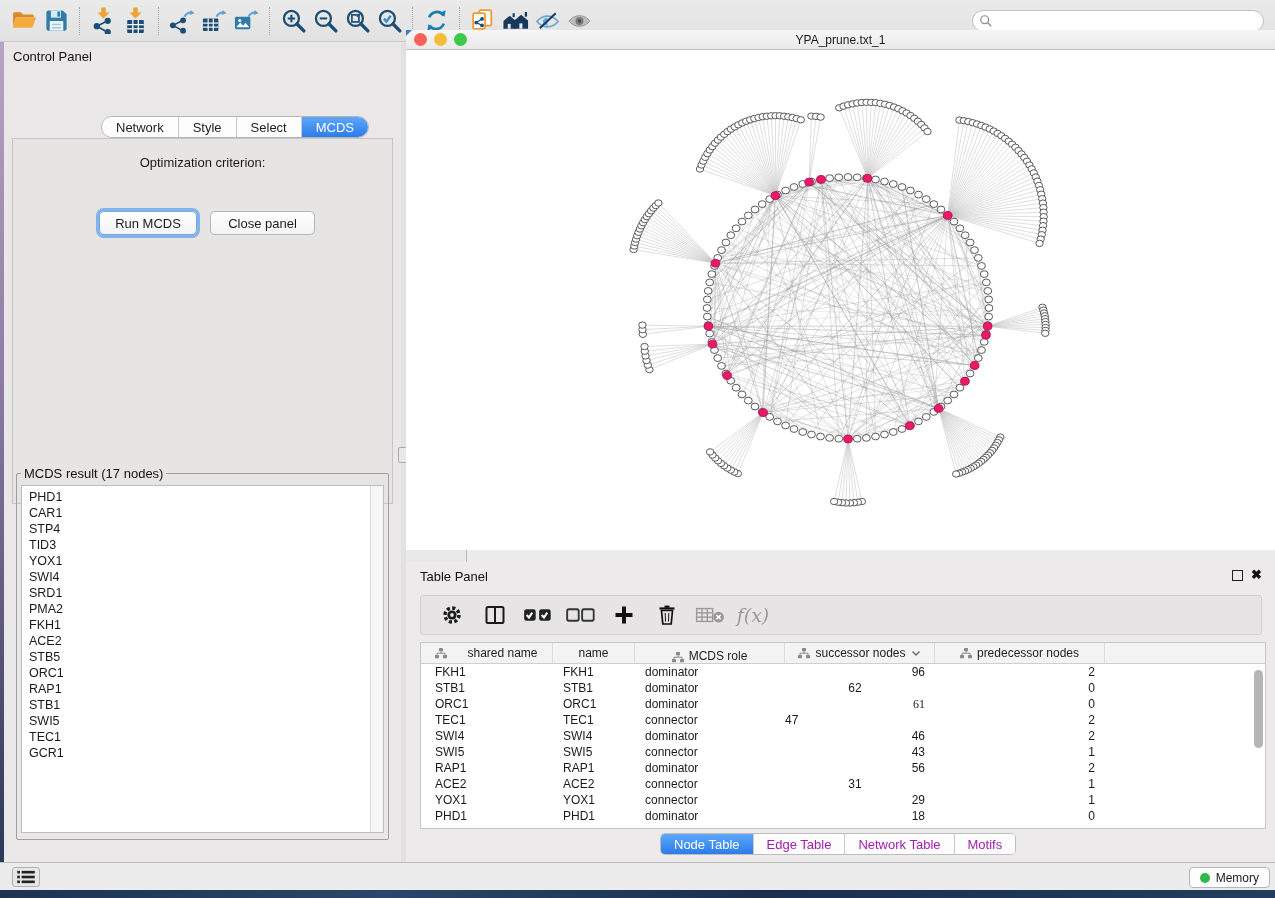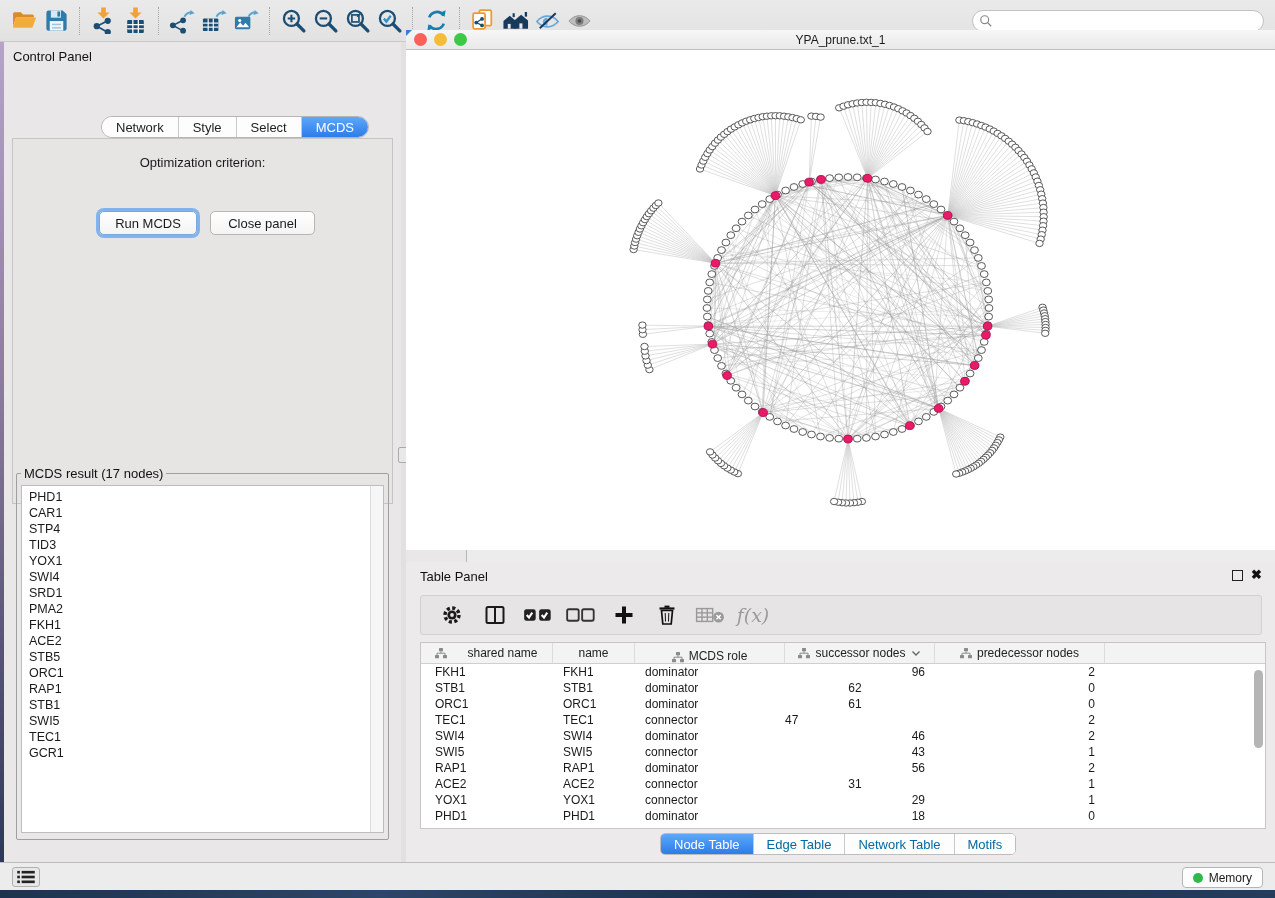--- a/index.html
+++ b/index.html
@@ -93,30 +93,30 @@
   .th { display:flex; align-items:center; justify-content:center; gap:5px; font-size:12px; color:#222;
         border-right:1px solid #dcdcdc; height:100%; }
   .tbl-rows { position:relative; }
   .tr { display:flex; height:16px; align-items:center; font-size:12px; }
   .td { overflow:hidden; white-space:nowrap; }
   .tbl-scroll { position:absolute; right:2px; top:27px; width:9px; height:78px; background:#b5b5b5; border-radius:5px; }
 
   .btm-tabs { position:absolute; left:254px; top:271px; height:22px; display:flex; border:1px solid #bdbdbd;
               border-radius:5px; overflow:hidden; background:#fff; }
   .btm-tab { font-size:13px; padding:2px 13px; display:flex; align-items:center; background:#fdfdfd;
-             color:#0369a1; border-right:1px solid #c9c9c9; }
+             color:#a21caf; border-right:1px solid #c9c9c9; }
   .btm-tab:last-child { border-right:none; }
   .btm-tab.active { background:linear-gradient(#5ea7fa,#2c7cea); color:#fff; }
 
   
   .status-bar { position:absolute; left:0; top:862px; width:1275px; height:28px; background:#ececec;
                 border-top:1px solid #bdbdbd; }
   .sb-list-btn { position:absolute; left:12px; top:4px; width:28px; height:20px; background:#e7e7e7;
                  border:1px solid #b0b0b0; border-radius:3px; display:flex; align-items:center; justify-content:center; }
-  .memory-btn { position:absolute; right:12px; top:4px; height:21px; padding:0 10px; background:#fdfdfd;
+  .memory-btn { position:absolute; right:5px; top:4px; height:21px; padding:0 10px; background:#fdfdfd;
                 border:1px solid #b5b5b5; border-radius:4px; display:flex; align-items:center; gap:6px; font-size:12px; }
   .mem-dot { width:10px; height:10px; border-radius:50%; }
 </style>
 </head>
 <body>
 
 <div class="stage">
 
   <div class="wp-left"></div>
   <div class="wp-bottom"></div>
@@ -1203,21 +1203,21 @@
             <div class="td" style="width: 132px; text-align: left; padding-left: 14px;">STB1</div>
             <div class="td" style="width: 82px; text-align: left; padding-left: 10px;">STB1</div>
             <div class="td" style="width: 150px; text-align: left; padding-left: 10px;">dominator</div>
             <div class="td" style="width: 150px; text-align: center; padding-right: 10px;">62</div>
             <div class="td" style="width: 170px; text-align: right; padding-right: 10px;">0</div>
           </div>
           <div class="tr">
             <div class="td" style="width: 132px; text-align: left; padding-left: 14px;">ORC1</div>
             <div class="td" style="width: 82px; text-align: left; padding-left: 10px;">ORC1</div>
             <div class="td" style="width: 150px; text-align: left; padding-left: 10px;">dominator</div>
-            <div class="td" style="width: 150px; text-align: center; padding-right: 10px;">61</div>
+            <div class="td" style="width: 150px; text-align: right; padding-right: 10px; font-family: Liberation Serif, serif;">61</div>
             <div class="td" style="width: 170px; text-align: right; padding-right: 10px;">0</div>
           </div>
           <div class="tr">
             <div class="td" style="width: 132px; text-align: left; padding-left: 14px;">TEC1</div>
             <div class="td" style="width: 82px; text-align: left; padding-left: 10px;">TEC1</div>
             <div class="td" style="width: 150px; text-align: left; padding-left: 10px;">connector</div>
             <div class="td" style="width: 150px; text-align: left; padding-right: 10px;">47</div>
             <div class="td" style="width: 170px; text-align: right; padding-right: 10px;">2</div>
           </div>
           <div class="tr">

